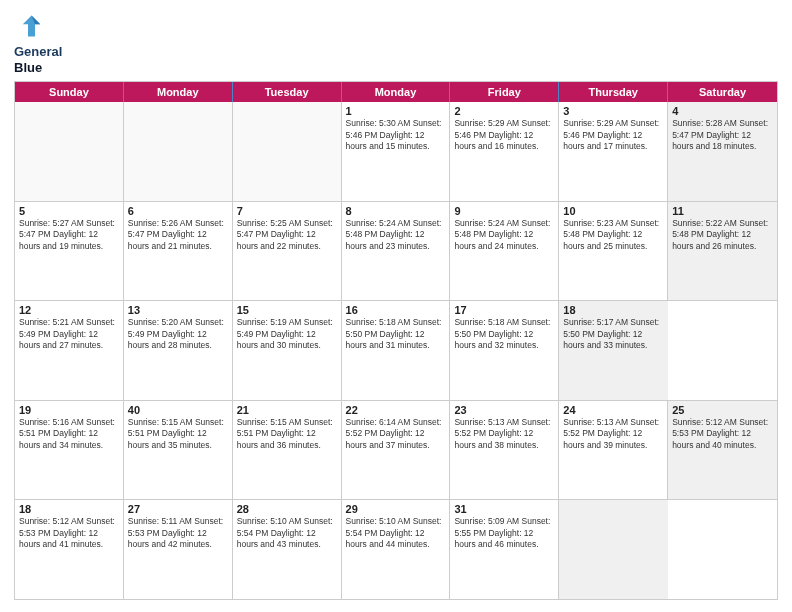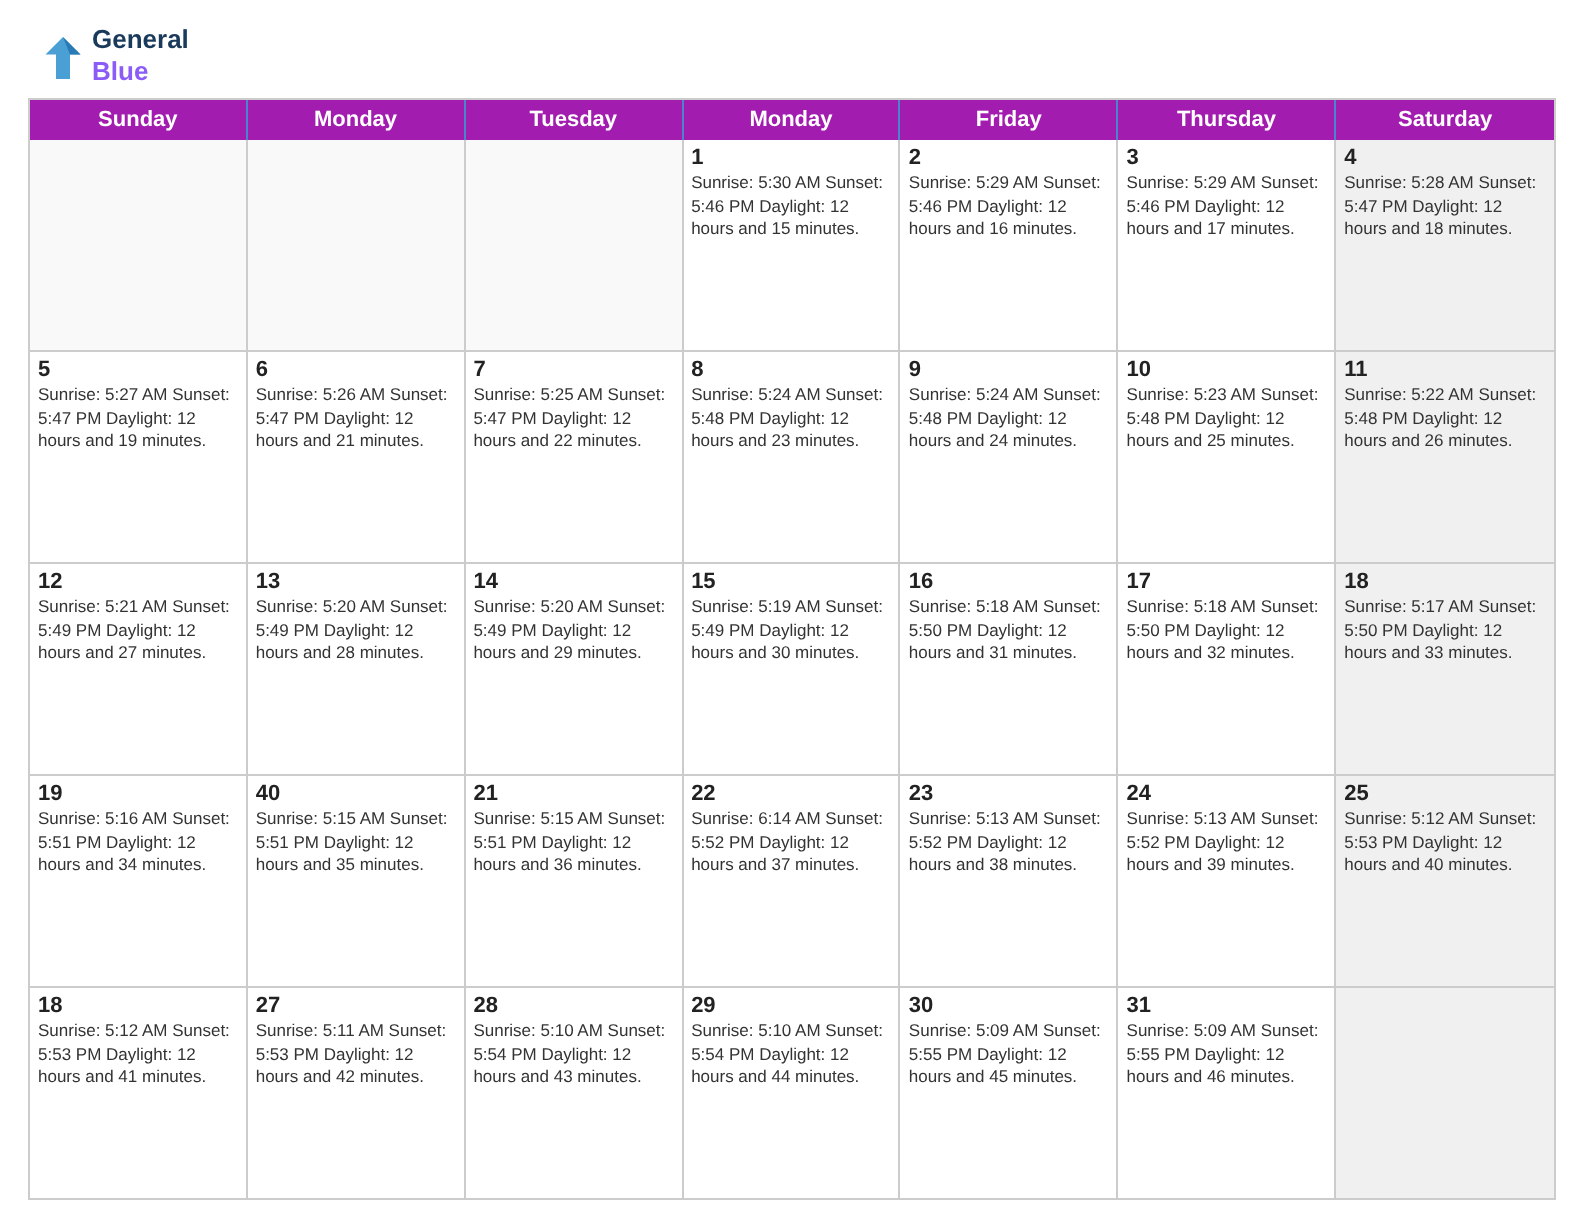--- a/index.html
+++ b/index.html
@@ -18,31 +18,32 @@
       flex-direction: column;
     }
     .header {
       display: flex;
       align-items: flex-start;
       justify-content: space-between;
       margin-bottom: 6px;
     }
     .logo {
       display: flex;
-      align-items: flex-end;
+      align-items: flex-start;
       gap: 4px;
+      flex-direction: column;
     }
     .logo-text {
       font-size: 13px;
       font-weight: bold;
       color: #1a3a5c;
       line-height: 1.2;
     }
     .logo-text span {
-      color: #8b5cf6;
+      color: #0f172a;
     }
     .logo-icon {
       width: 28px;
       height: 28px;
     }
     .title-block {
       text-align: right;
     }
     .month-title {
       font-size: 32px;
@@ -57,21 +58,21 @@
     }
     .calendar {
       flex: 1;
       border: 1px solid #ccc;
       display: flex;
       flex-direction: column;
     }
     .day-headers {
       display: grid;
       grid-template-columns: repeat(7, 1fr);
-      background: #a21caf;
+      background: #be185d;
     }
     .day-header {
       color: #fff;
       font-size: 11px;
       font-weight: bold;
       text-align: center;
       padding: 4px 2px;
       border-right: 1px solid #4a85cc;
     }
     .day-header:last-child { border-right: none; }
@@ -236,27 +237,20 @@
 and 27 minutes.</div>
           </div>
           <div class="day-cell">
             <span class="day-num">13</span>
             <div class="day-info">Sunrise: 5:20 AM
 Sunset: 5:49 PM
 Daylight: 12 hours
 and 28 minutes.</div>
           </div>
           <div class="day-cell">
-            <span class="day-num">14</span>
-            <div class="day-info">Sunrise: 5:20 AM
-Sunset: 5:49 PM
-Daylight: 12 hours
-and 29 minutes.</div>
-          </div>
-          <div class="day-cell">
             <span class="day-num">15</span>
             <div class="day-info">Sunrise: 5:19 AM
 Sunset: 5:49 PM
 Daylight: 12 hours
 and 30 minutes.</div>
           </div>
           <div class="day-cell">
             <span class="day-num">16</span>
             <div class="day-info">Sunrise: 5:18 AM
 Sunset: 5:50 PM
@@ -350,27 +344,20 @@
 Sunset: 5:54 PM
 Daylight: 12 hours
 and 43 minutes.</div>
           </div>
           <div class="day-cell">
             <span class="day-num">29</span>
             <div class="day-info">Sunrise: 5:10 AM
 Sunset: 5:54 PM
 Daylight: 12 hours
 and 44 minutes.</div>
-          </div>
-          <div class="day-cell">
-            <span class="day-num">30</span>
-            <div class="day-info">Sunrise: 5:09 AM
-Sunset: 5:55 PM
-Daylight: 12 hours
-and 45 minutes.</div>
           </div>
           <div class="day-cell">
             <span class="day-num">31</span>
             <div class="day-info">Sunrise: 5:09 AM
 Sunset: 5:55 PM
 Daylight: 12 hours
 and 46 minutes.</div>
           </div>
           <div class="day-cell empty shaded"></div>
         </div>

